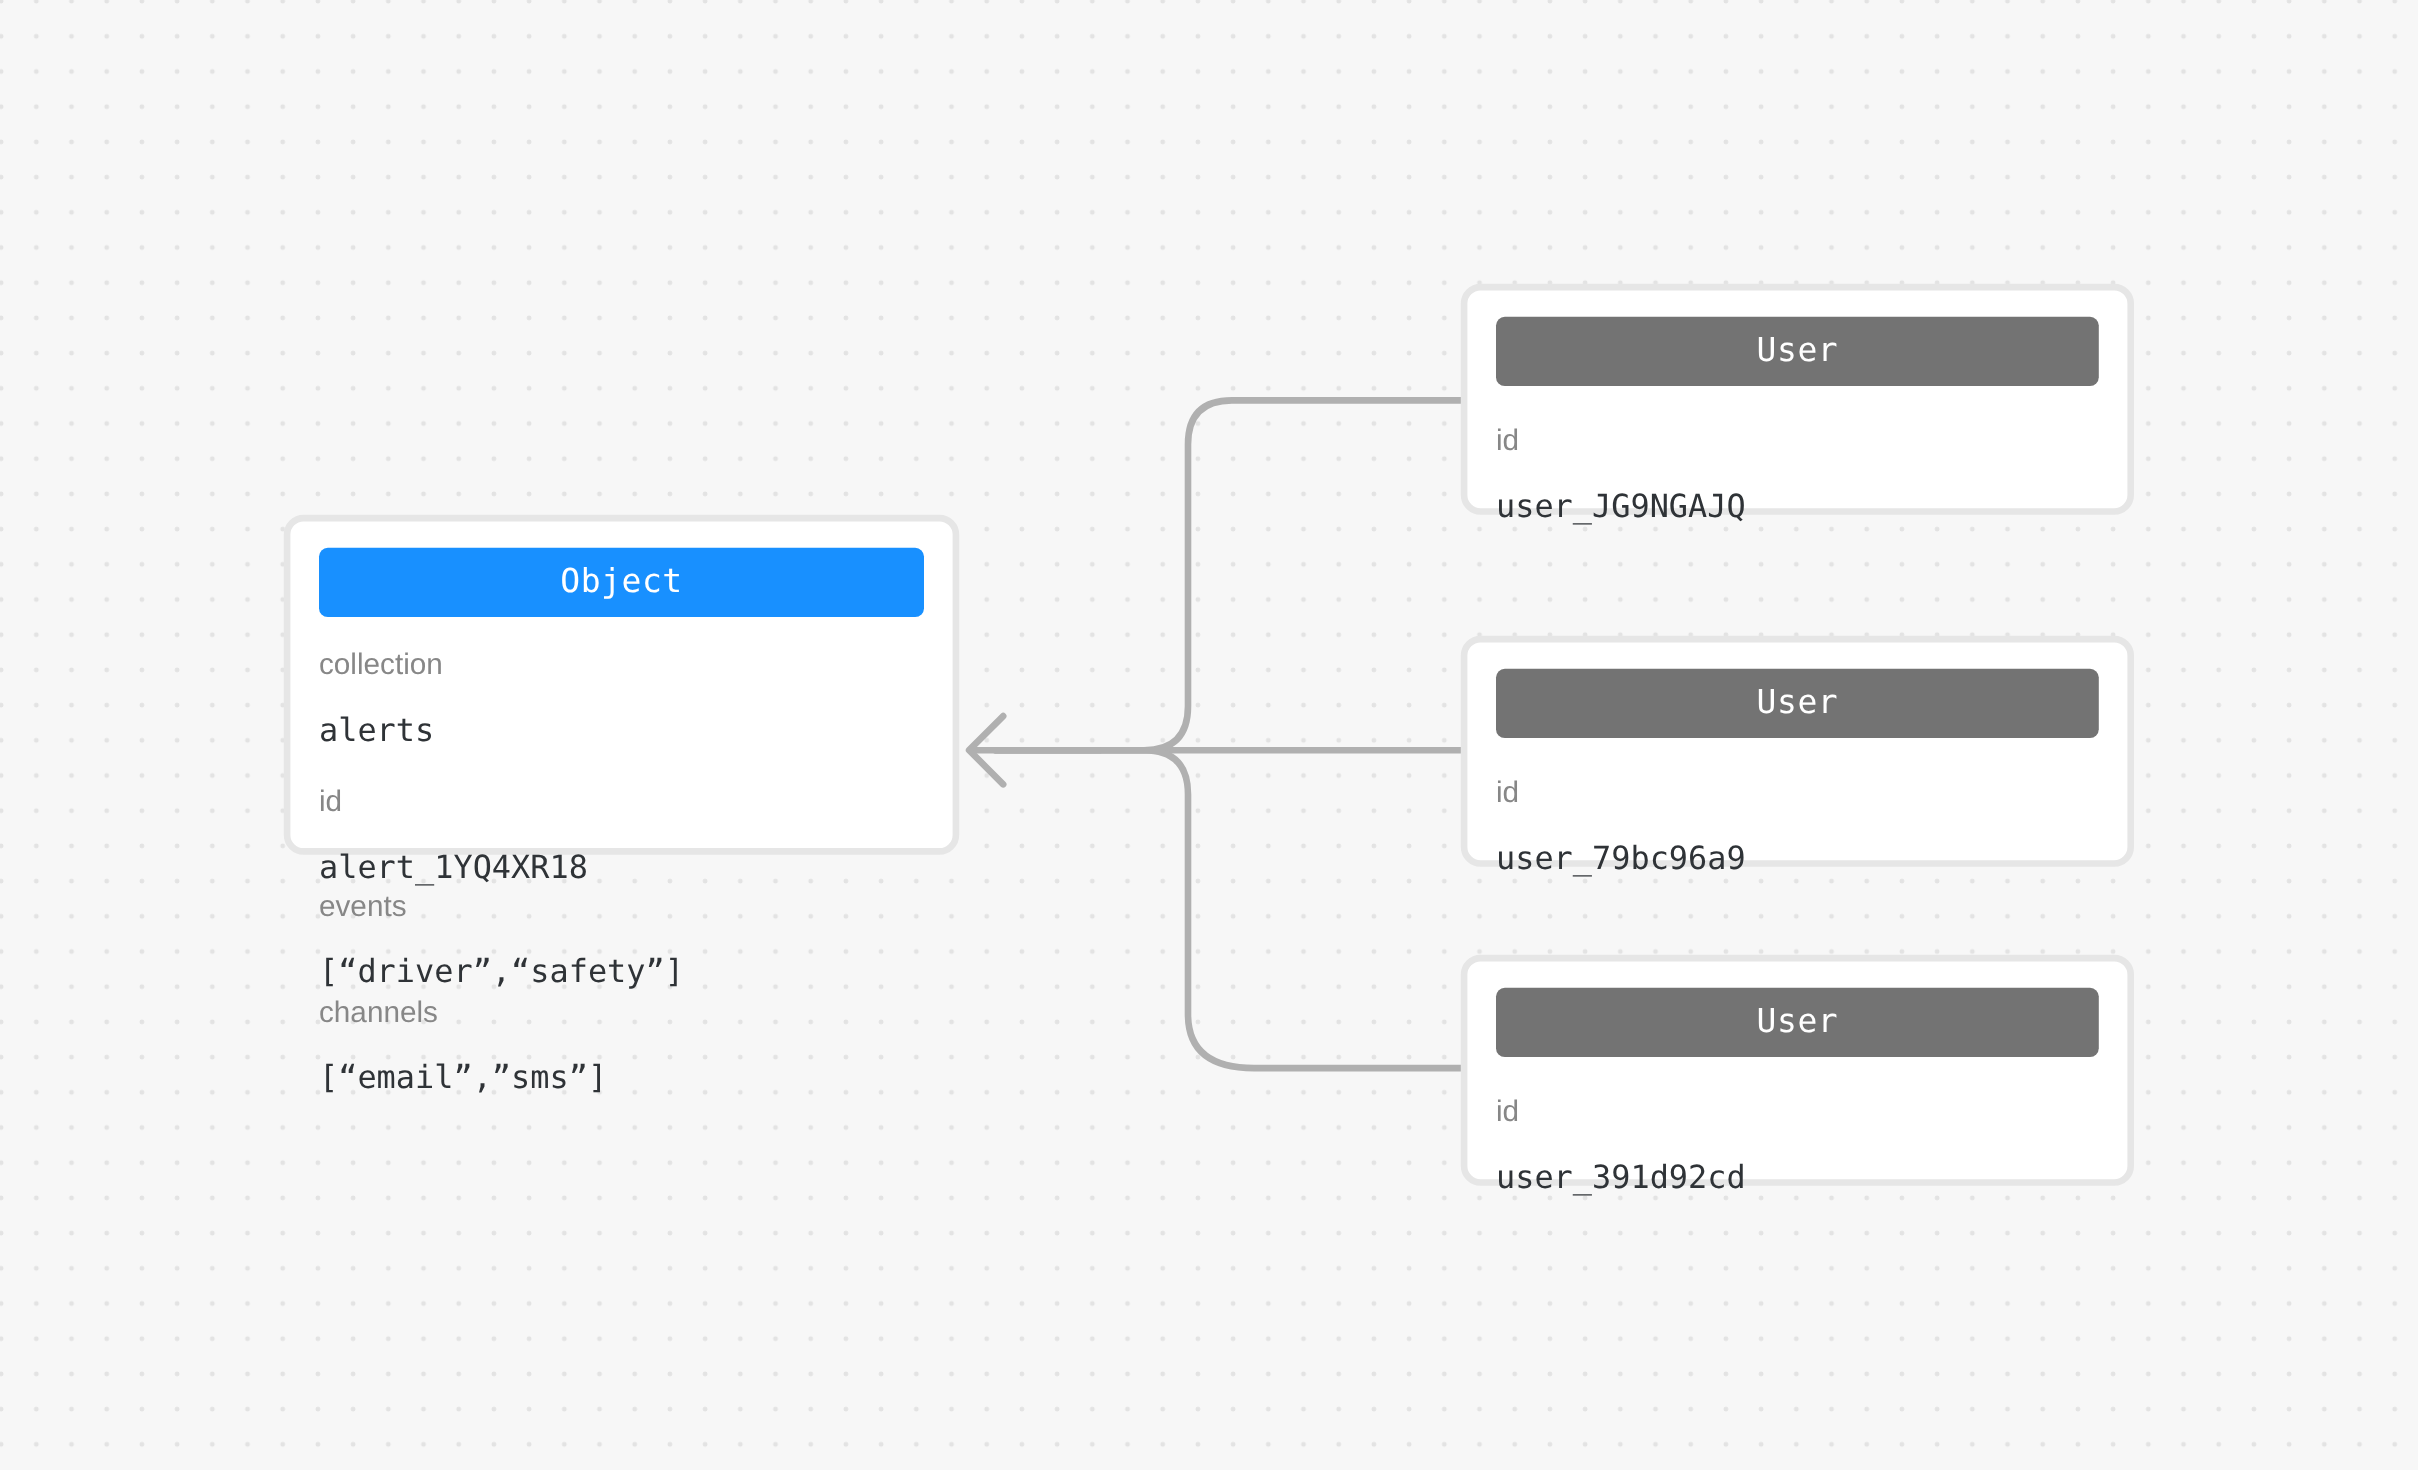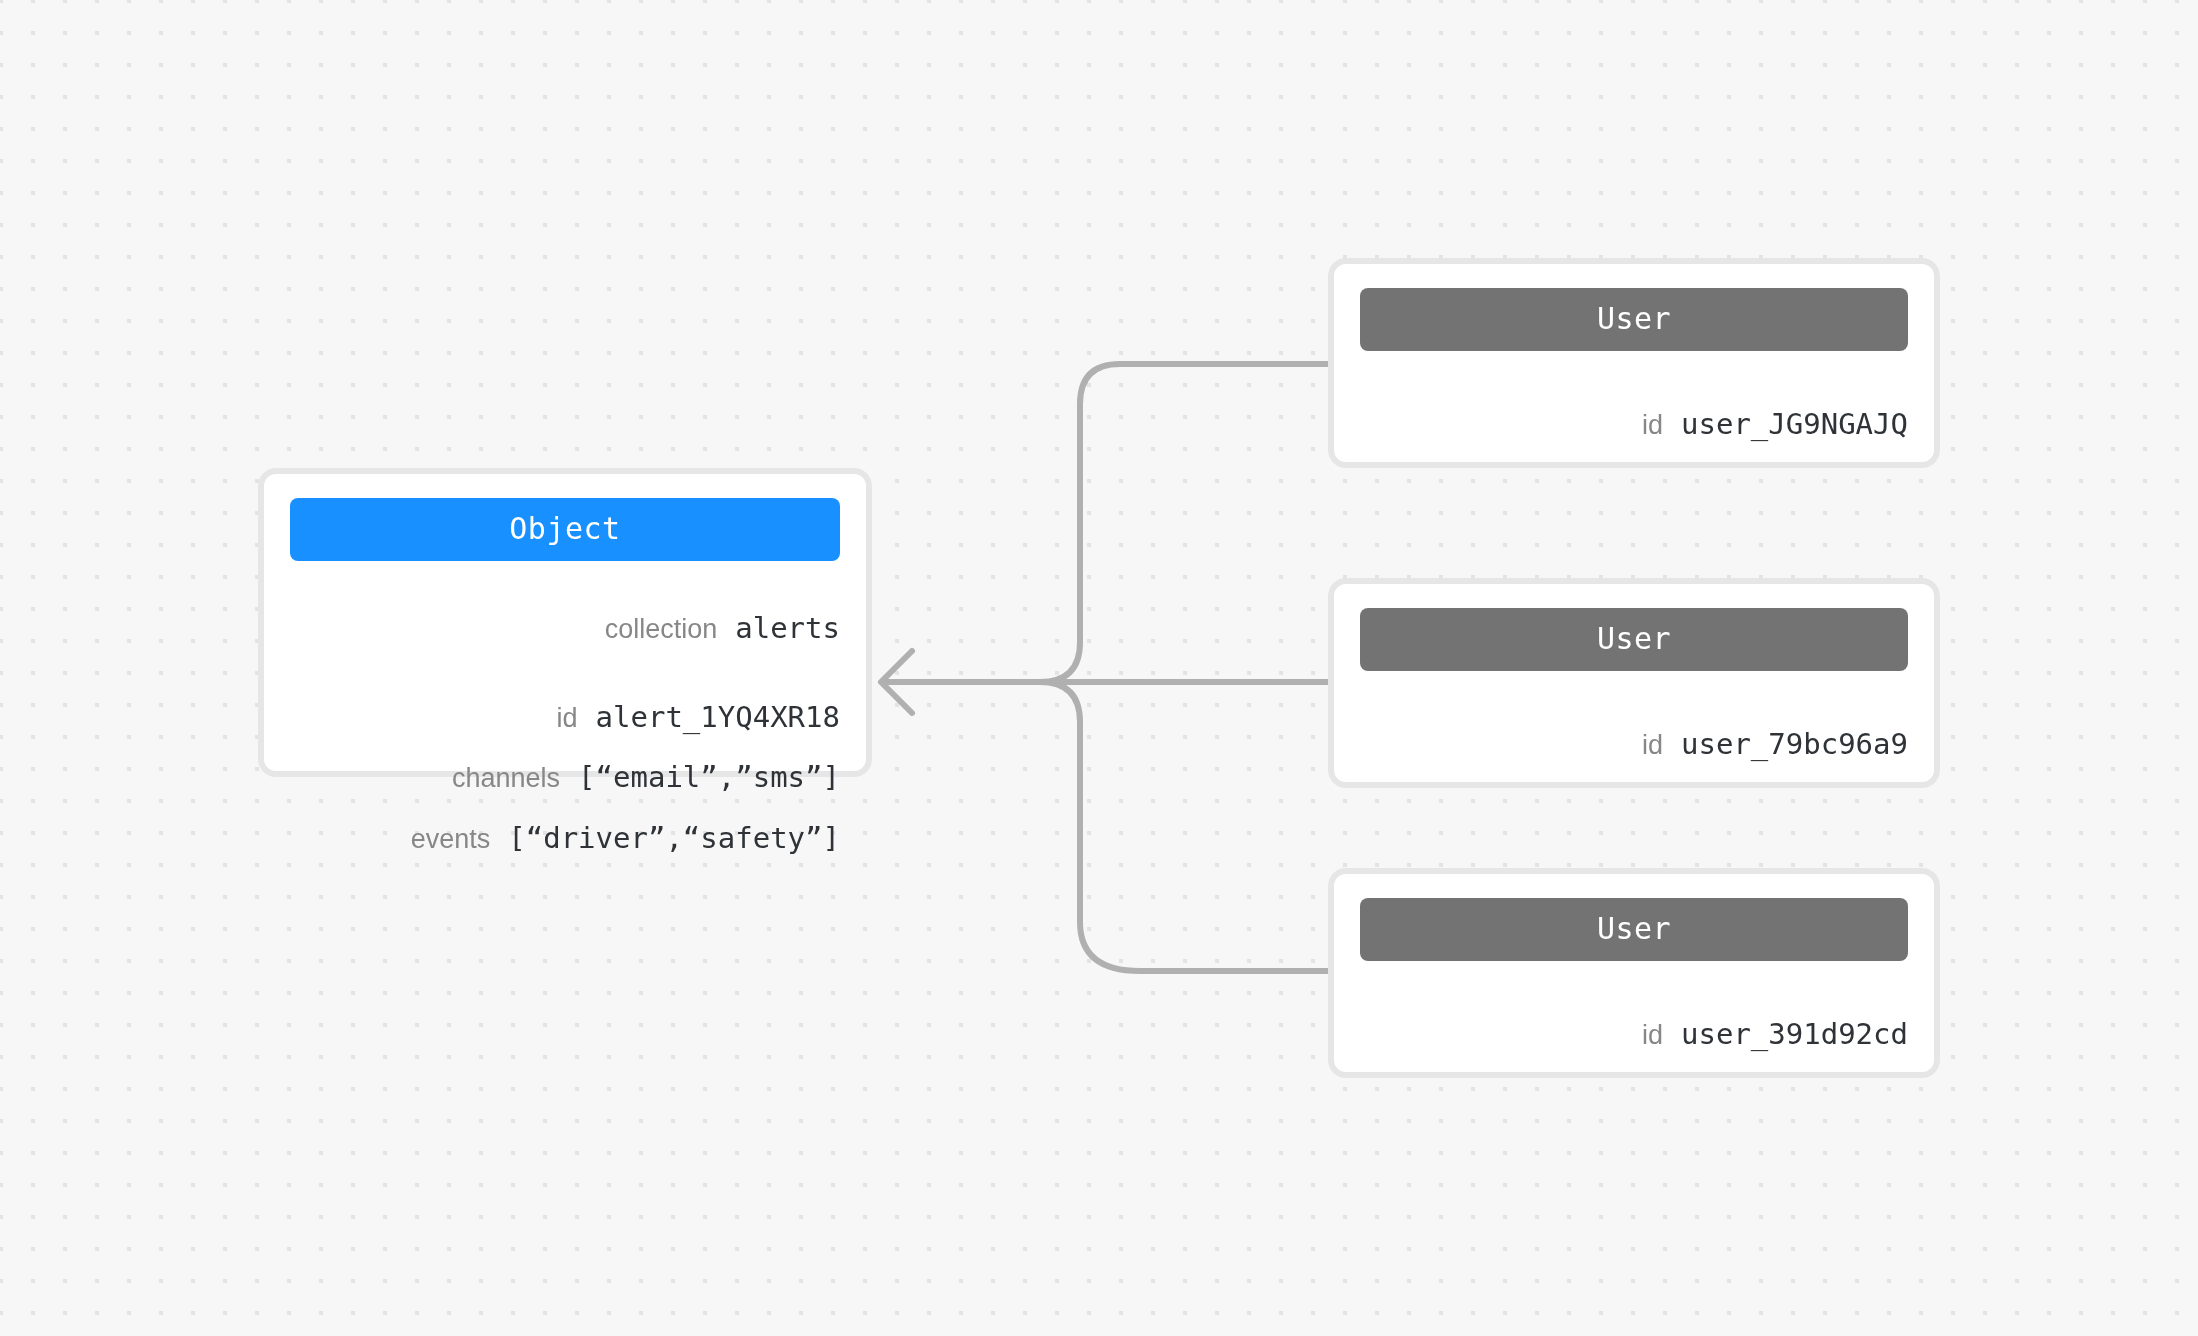--- a/index.html
+++ b/index.html
@@ -58,20 +58,21 @@
   .section-object-1 { margin-top: 26px; }
   .section-object-2 { margin-top: 28px; }
   .section-user-1   { margin-top: 32px; }
 
   .field-row {
     display: flex;
     align-items: baseline;
     justify-content: flex-end;
     white-space: nowrap;
     line-height: 1.32;
+    flex-direction: column;
   }
   .field-key {
     font-family: "Liberation Sans", sans-serif;
     font-size: 27px;
     color: #878787;
     padding-right: 18px;
   }
   .field-val {
     font-family: "DejaVu Sans Mono", "Liberation Mono", monospace;
     font-size: 29px;
@@ -107,26 +108,26 @@
         <span class="field-val">alerts</span>
       </div>
     </div>
 
     <div class="field-section section-object-2">
       <div class="field-row">
         <span class="field-key">id</span>
         <span class="field-val">alert_1YQ4XR18</span>
       </div>
       <div class="field-row">
+        <span class="field-key">events</span>
+        <span class="field-val">[“driver”,“safety”]</span>
+      </div>
+      <div class="field-row">
         <span class="field-key">channels</span>
         <span class="field-val">[“email”,”sms”]</span>
-      </div>
-      <div class="field-row">
-        <span class="field-key">events</span>
-        <span class="field-val">[“driver”,“safety”]</span>
       </div>
     </div>
   </div>
 
   <div class="node" style="left:1328px; top:258px; width:612px; height:210px;">
     <div class="node-header header-user">User</div>
     <div class="field-section section-user-1">
       <div class="field-row">
         <span class="field-key">id</span>
         <span class="field-val">user_JG9NGAJQ</span>

